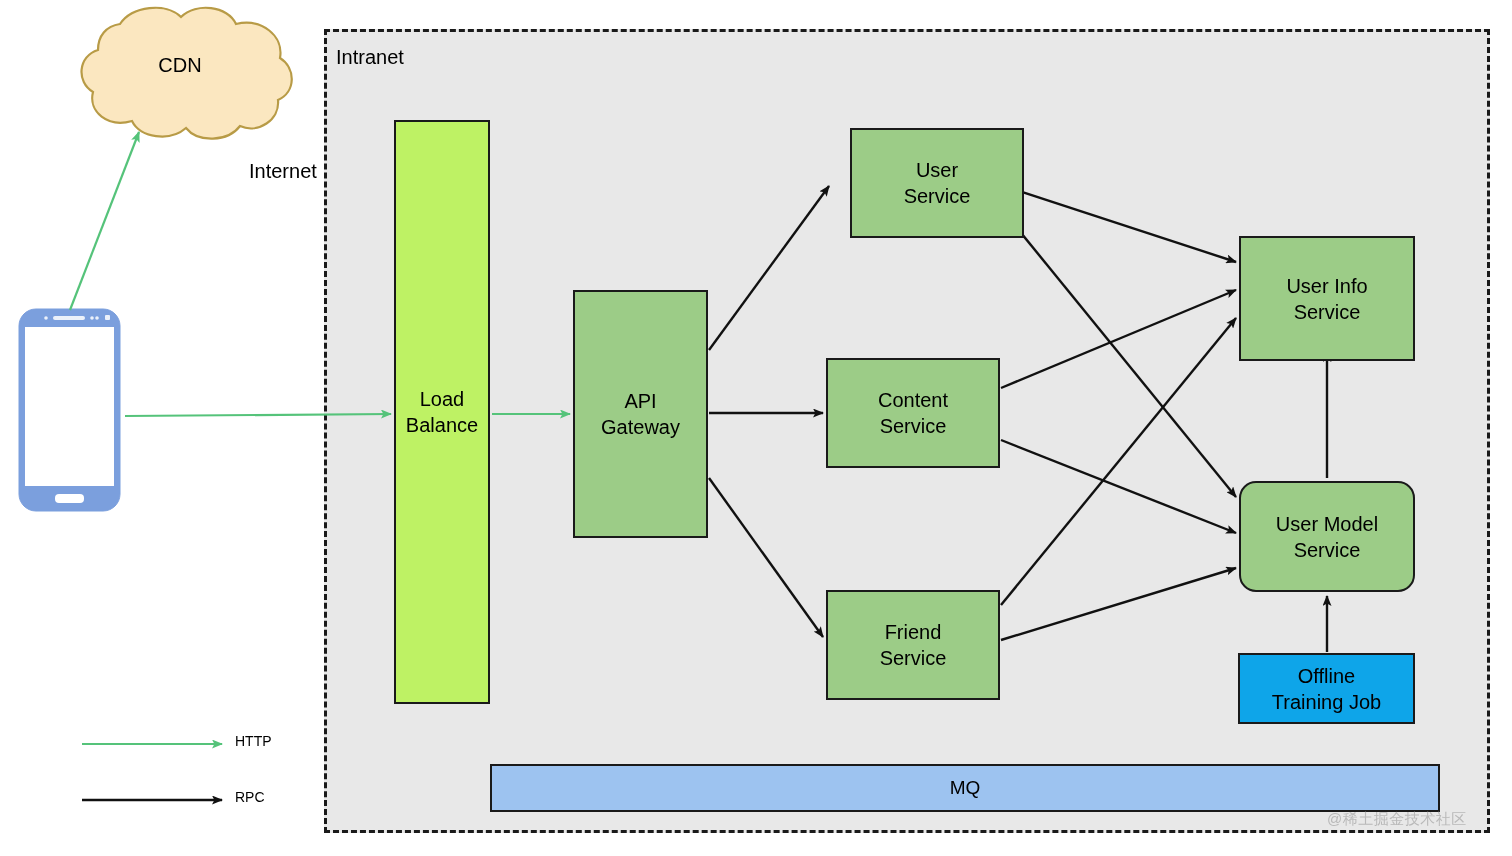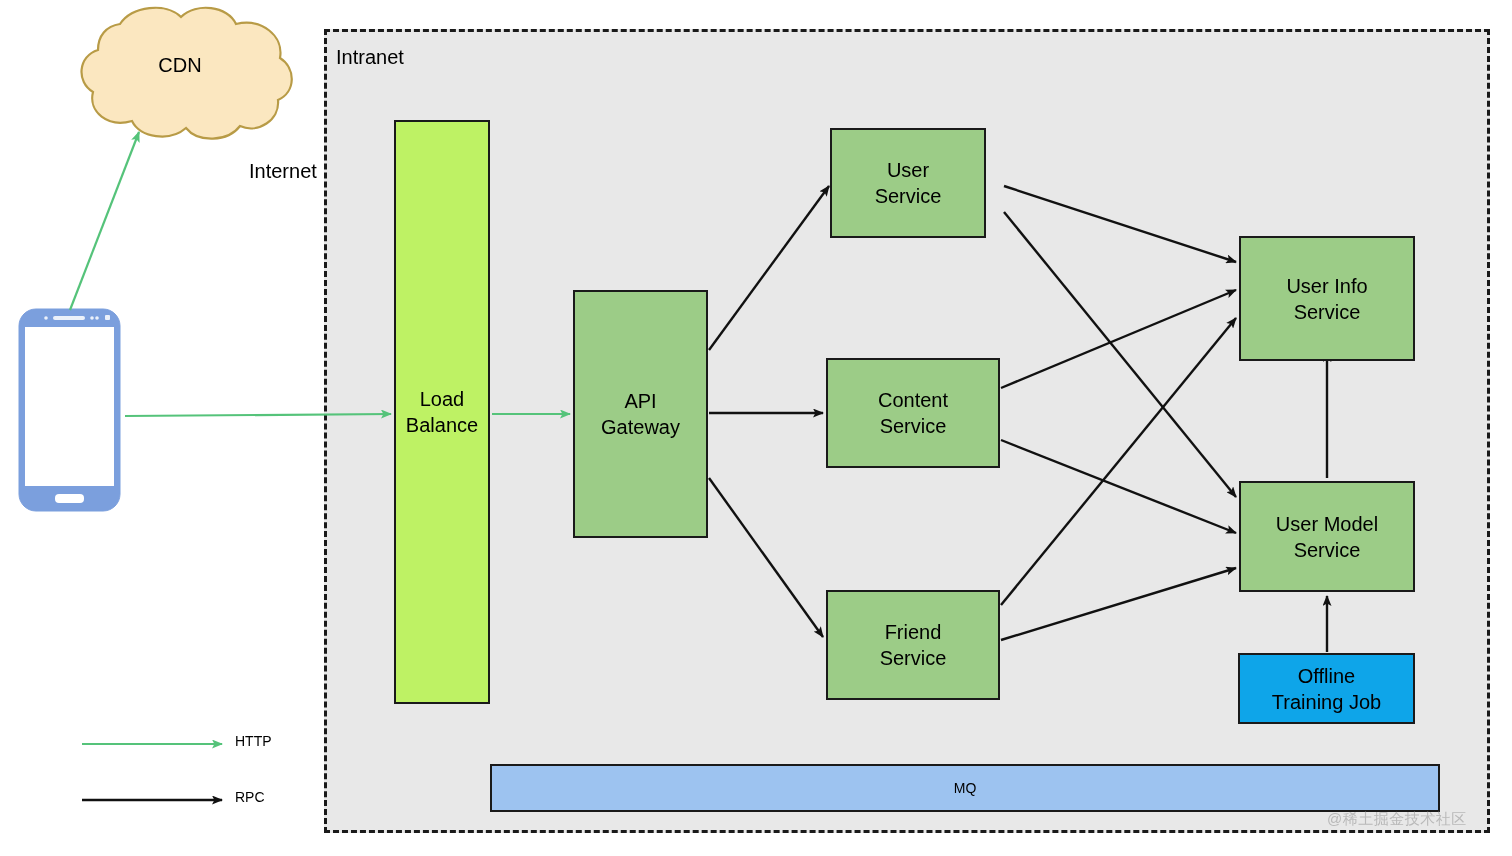--- a/index.html
+++ b/index.html
@@ -161,36 +161,36 @@
 </svg>
 
 <div id="cdn-label">CDN</div>
 
 <div class="box box-blue" style="left:394px; top:120px; width:96px; height:584px;">Load
 Balance</div>
 
 <div class="box box-green" style="left:573px; top:290px; width:135px; height:248px;">API
 Gateway</div>
 
-<div class="box box-green" style="left:830px; top:128px; width:156px; height:110px;">User
+<div class="box box-green" style="left:850px; top:128px; width:174px; height:110px;">User
 Service</div>
 
 <div class="box box-green" style="left:826px; top:358px; width:174px; height:110px;">Content
 Service</div>
 
 <div class="box box-green" style="left:826px; top:590px; width:174px; height:110px;">Friend
 Service</div>
 
 <div class="box box-green" style="left:1239px; top:236px; width:176px; height:125px;">User Info
 Service</div>
 
-<div class="box box-green" style="left:1239px; top:481px; width:176px; height:111px;">User Model
+<div class="box box-green" style="left:1239px; top:481px; width:176px; height:111px;border-radius:17px;">User Model
 Service</div>
 
 <div class="box box-orange" style="left:1238px; top:653px; width:177px; height:71px;">Offline
 Training Job</div>
 
-<div class="box box-mq" style="left:490px; top:764px; width:950px; height:48px; font-size:14px;">MQ</div>
+<div class="box box-mq" style="left:490px; top:764px; width:950px; height:48px; font-size:19px;">MQ</div>
 
 <div class="legend-label" style="left:235px; top:733px;">HTTP</div>
 <div class="legend-label" style="left:235px; top:789px;">RPC</div>
 
 <div id="watermark">@稀土掘金技术社区</div>
 
 </body></html>

